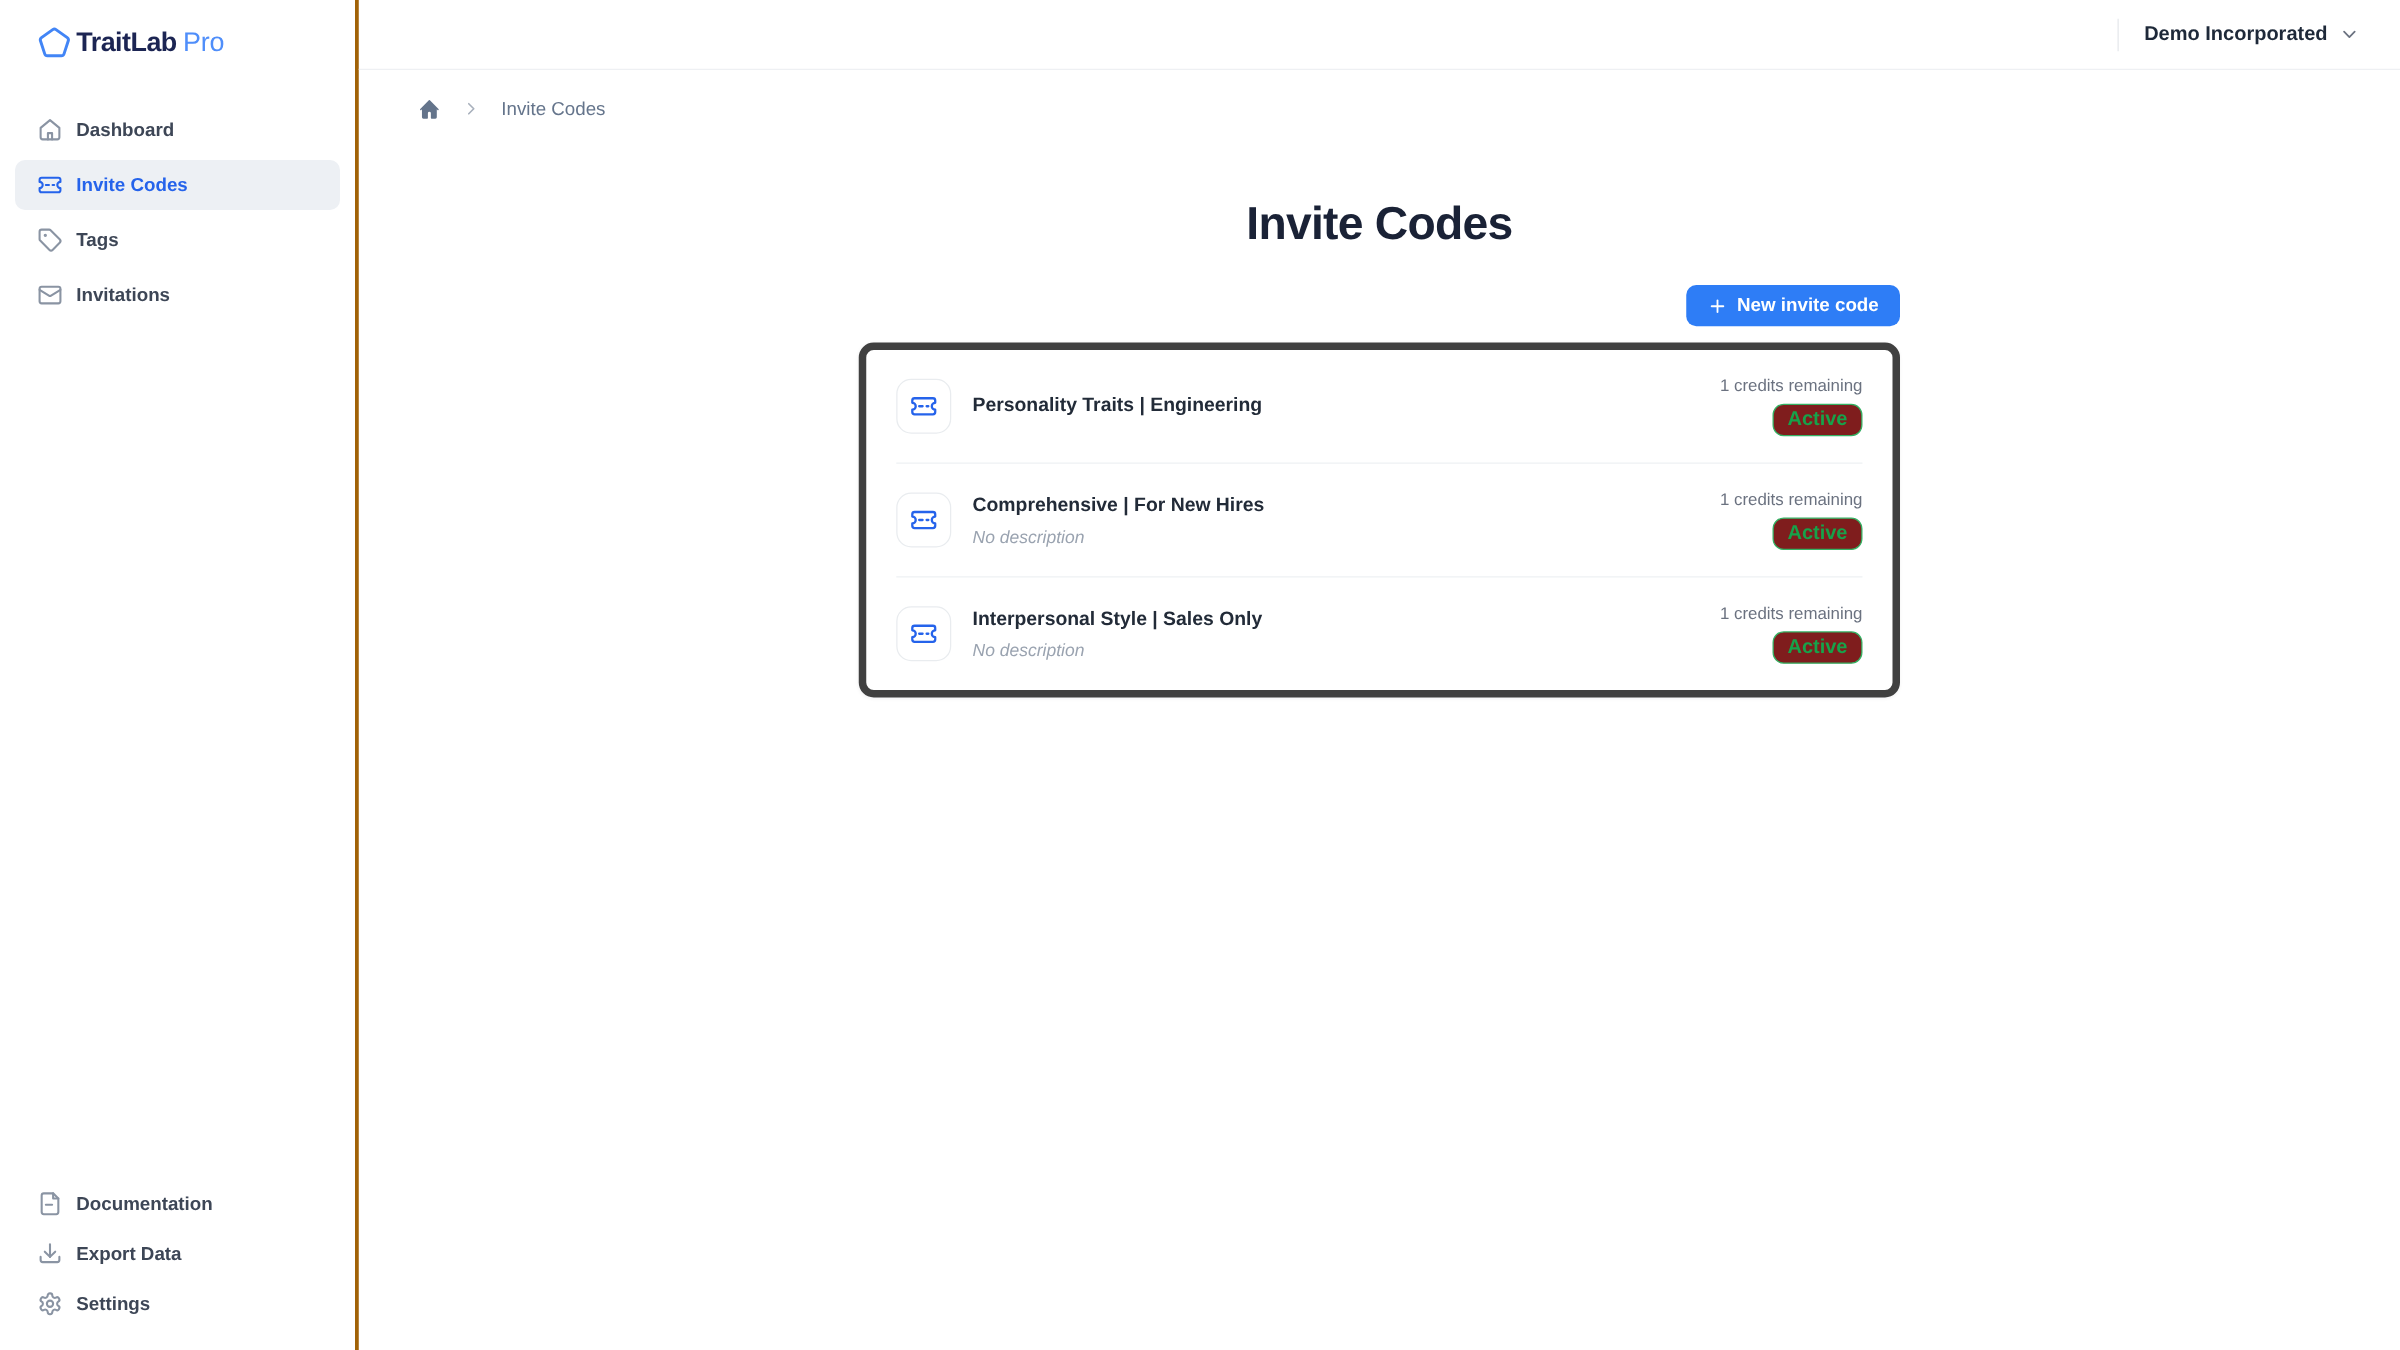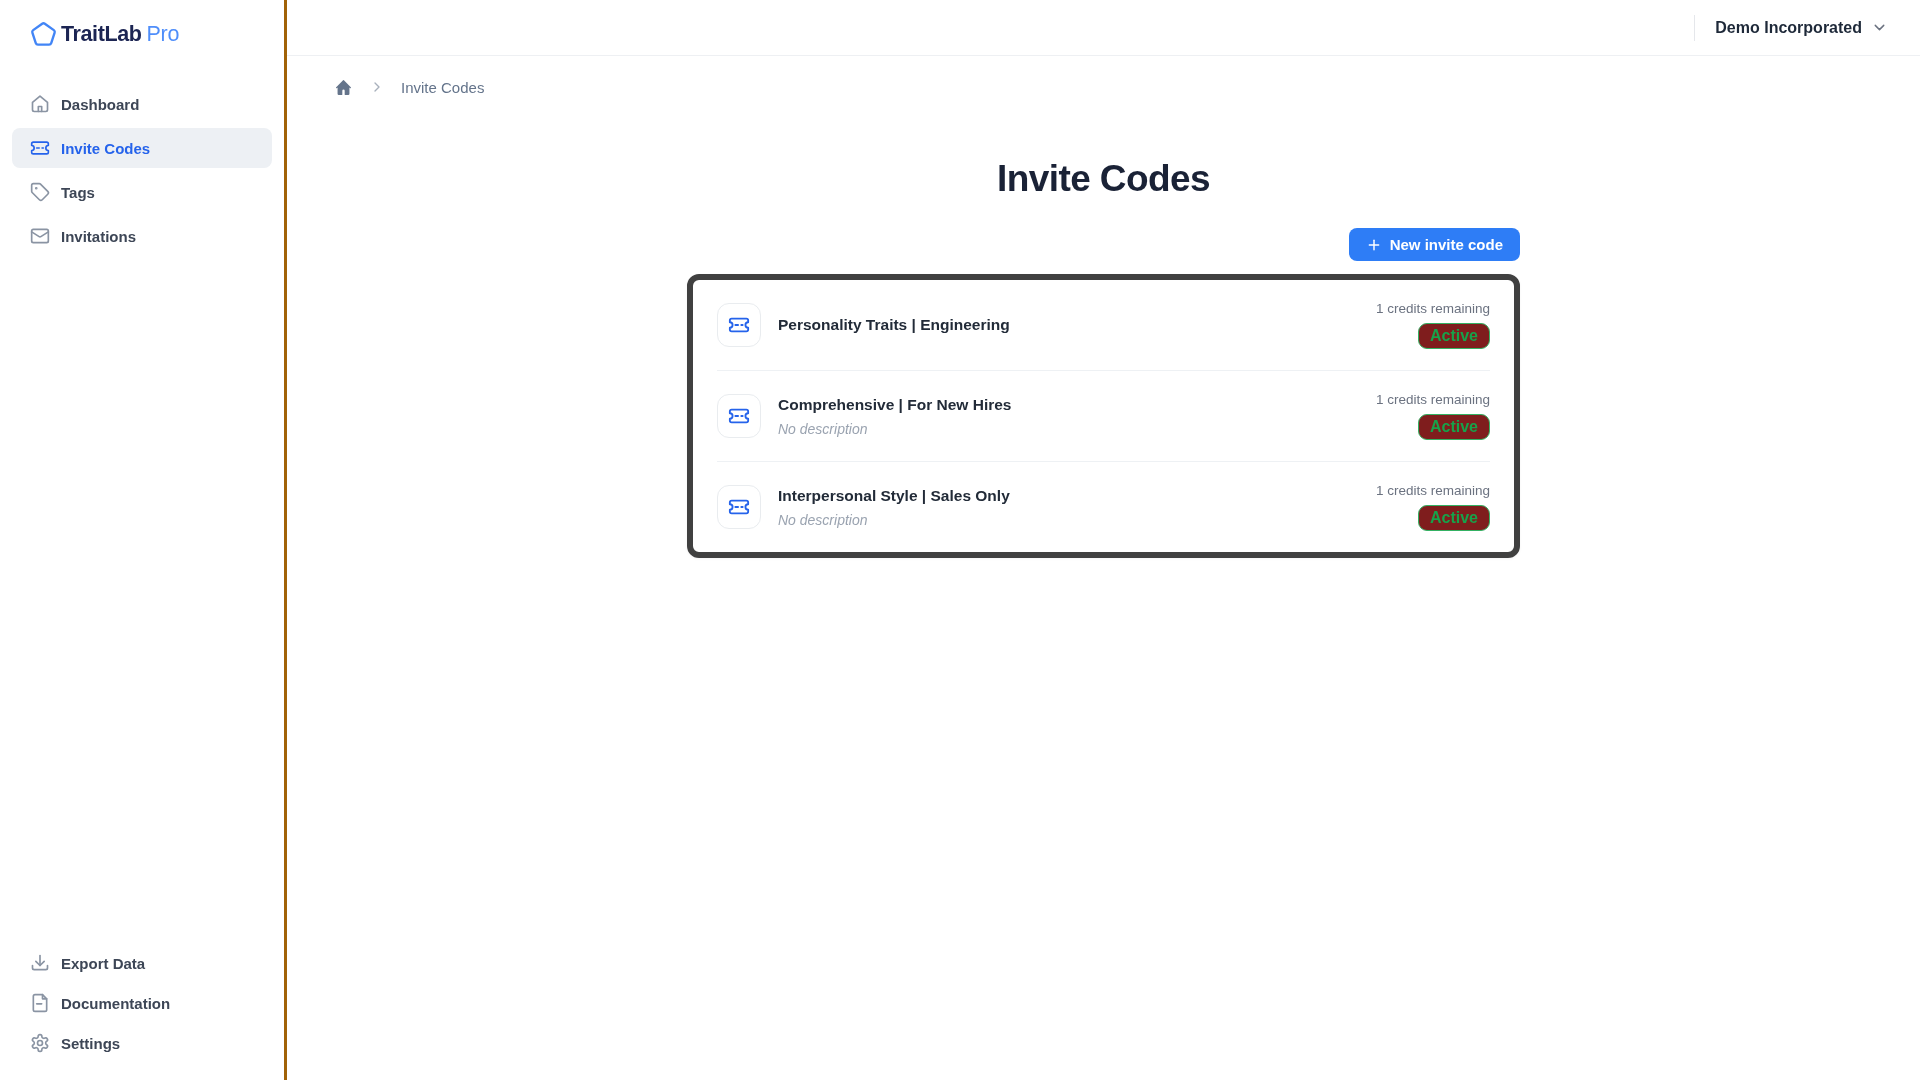--- a/index.html
+++ b/index.html
@@ -127,33 +127,33 @@
         </svg>
       <span>Invitations</span>
     </div>
   </nav>
 
   <div class="sidebar-spacer"></div>
 
   <nav class="nav footer">
     <div class="nav-item">
       <svg viewBox="0 0 24 24" fill="none" stroke="currentColor" stroke-width="2" stroke-linecap="round" stroke-linejoin="round">
+          <path d="M15 2H6a2 2 0 0 0-2 2v16a2 2 0 0 0 2 2h12a2 2 0 0 0 2-2V7Z"></path>
+          <path d="M15 2v5h5"></path>
+          <path d="M8 13h6"></path>
+        </svg>
+      <span>Documentation</span>
+    </div>
+    <div class="nav-item">
+      <svg viewBox="0 0 24 24" fill="none" stroke="currentColor" stroke-width="2" stroke-linecap="round" stroke-linejoin="round">
           <path d="M21 15v3a2 2 0 0 1-2 2H5a2 2 0 0 1-2-2v-3"></path>
           <path d="m7 10 5 5 5-5"></path>
           <path d="M12 15V3"></path>
         </svg>
       <span>Export Data</span>
-    </div>
-    <div class="nav-item">
-      <svg viewBox="0 0 24 24" fill="none" stroke="currentColor" stroke-width="2" stroke-linecap="round" stroke-linejoin="round">
-          <path d="M15 2H6a2 2 0 0 0-2 2v16a2 2 0 0 0 2 2h12a2 2 0 0 0 2-2V7Z"></path>
-          <path d="M15 2v5h5"></path>
-          <path d="M8 13h6"></path>
-        </svg>
-      <span>Documentation</span>
     </div>
     <div class="nav-item">
       <svg viewBox="0 0 24 24" fill="none" stroke="currentColor" stroke-width="2" stroke-linecap="round" stroke-linejoin="round">
           <path d="M12.22 2h-.44a2 2 0 0 0-2 2v.18a2 2 0 0 1-1 1.73l-.43.25a2 2 0 0 1-2 0l-.15-.08a2 2 0 0 0-2.73.73l-.22.38a2 2 0 0 0 .73 2.73l.15.1a2 2 0 0 1 1 1.72v.51a2 2 0 0 1-1 1.74l-.15.09a2 2 0 0 0-.73 2.73l.22.38a2 2 0 0 0 2.73.73l.15-.08a2 2 0 0 1 2 0l.43.25a2 2 0 0 1 1 1.73V20a2 2 0 0 0 2 2h.44a2 2 0 0 0 2-2v-.18a2 2 0 0 1 1-1.73l.43-.25a2 2 0 0 1 2 0l.15.08a2 2 0 0 0 2.73-.73l.22-.39a2 2 0 0 0-.73-2.73l-.15-.08a2 2 0 0 1-1-1.74v-.5a2 2 0 0 1 1-1.74l.15-.09a2 2 0 0 0 .73-2.73l-.22-.38a2 2 0 0 0-2.73-.73l-.15.08a2 2 0 0 1-2 0l-.43-.25a2 2 0 0 1-1-1.73V4a2 2 0 0 0-2-2z"></path>
           <circle cx="12" cy="12" r="3"></circle>
         </svg>
       <span>Settings</span>
     </div>
   </nav>
 </aside>

